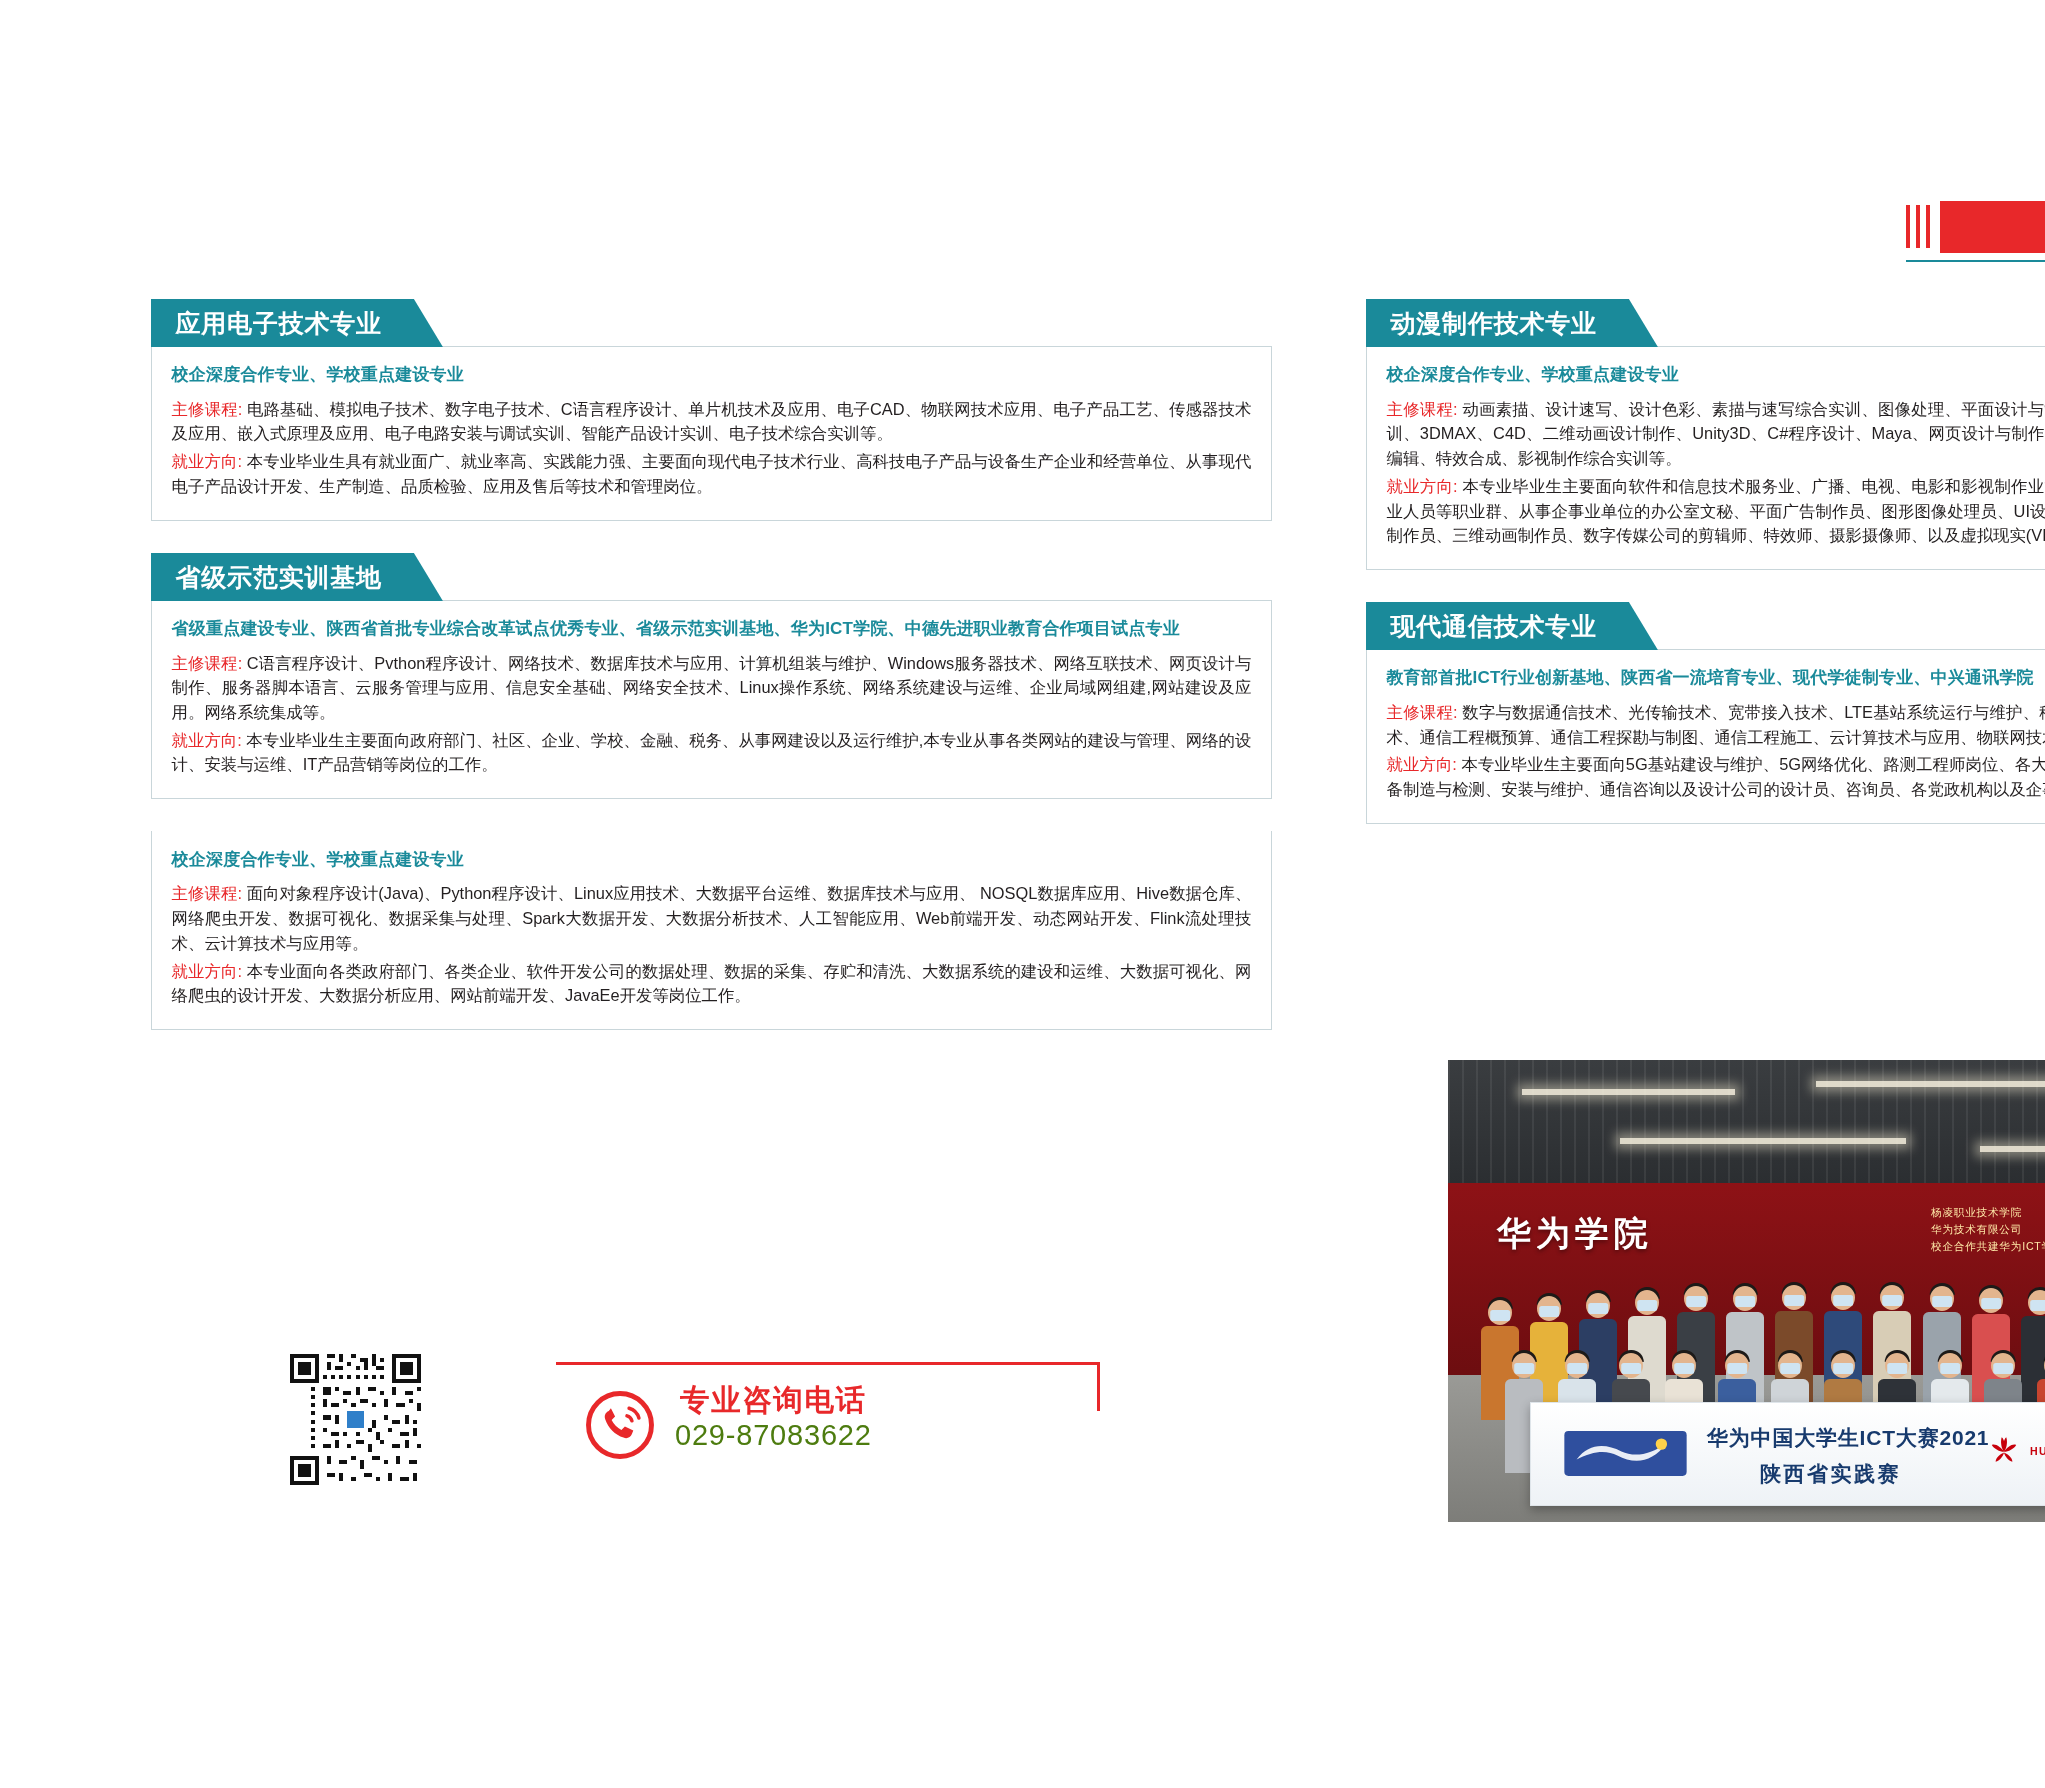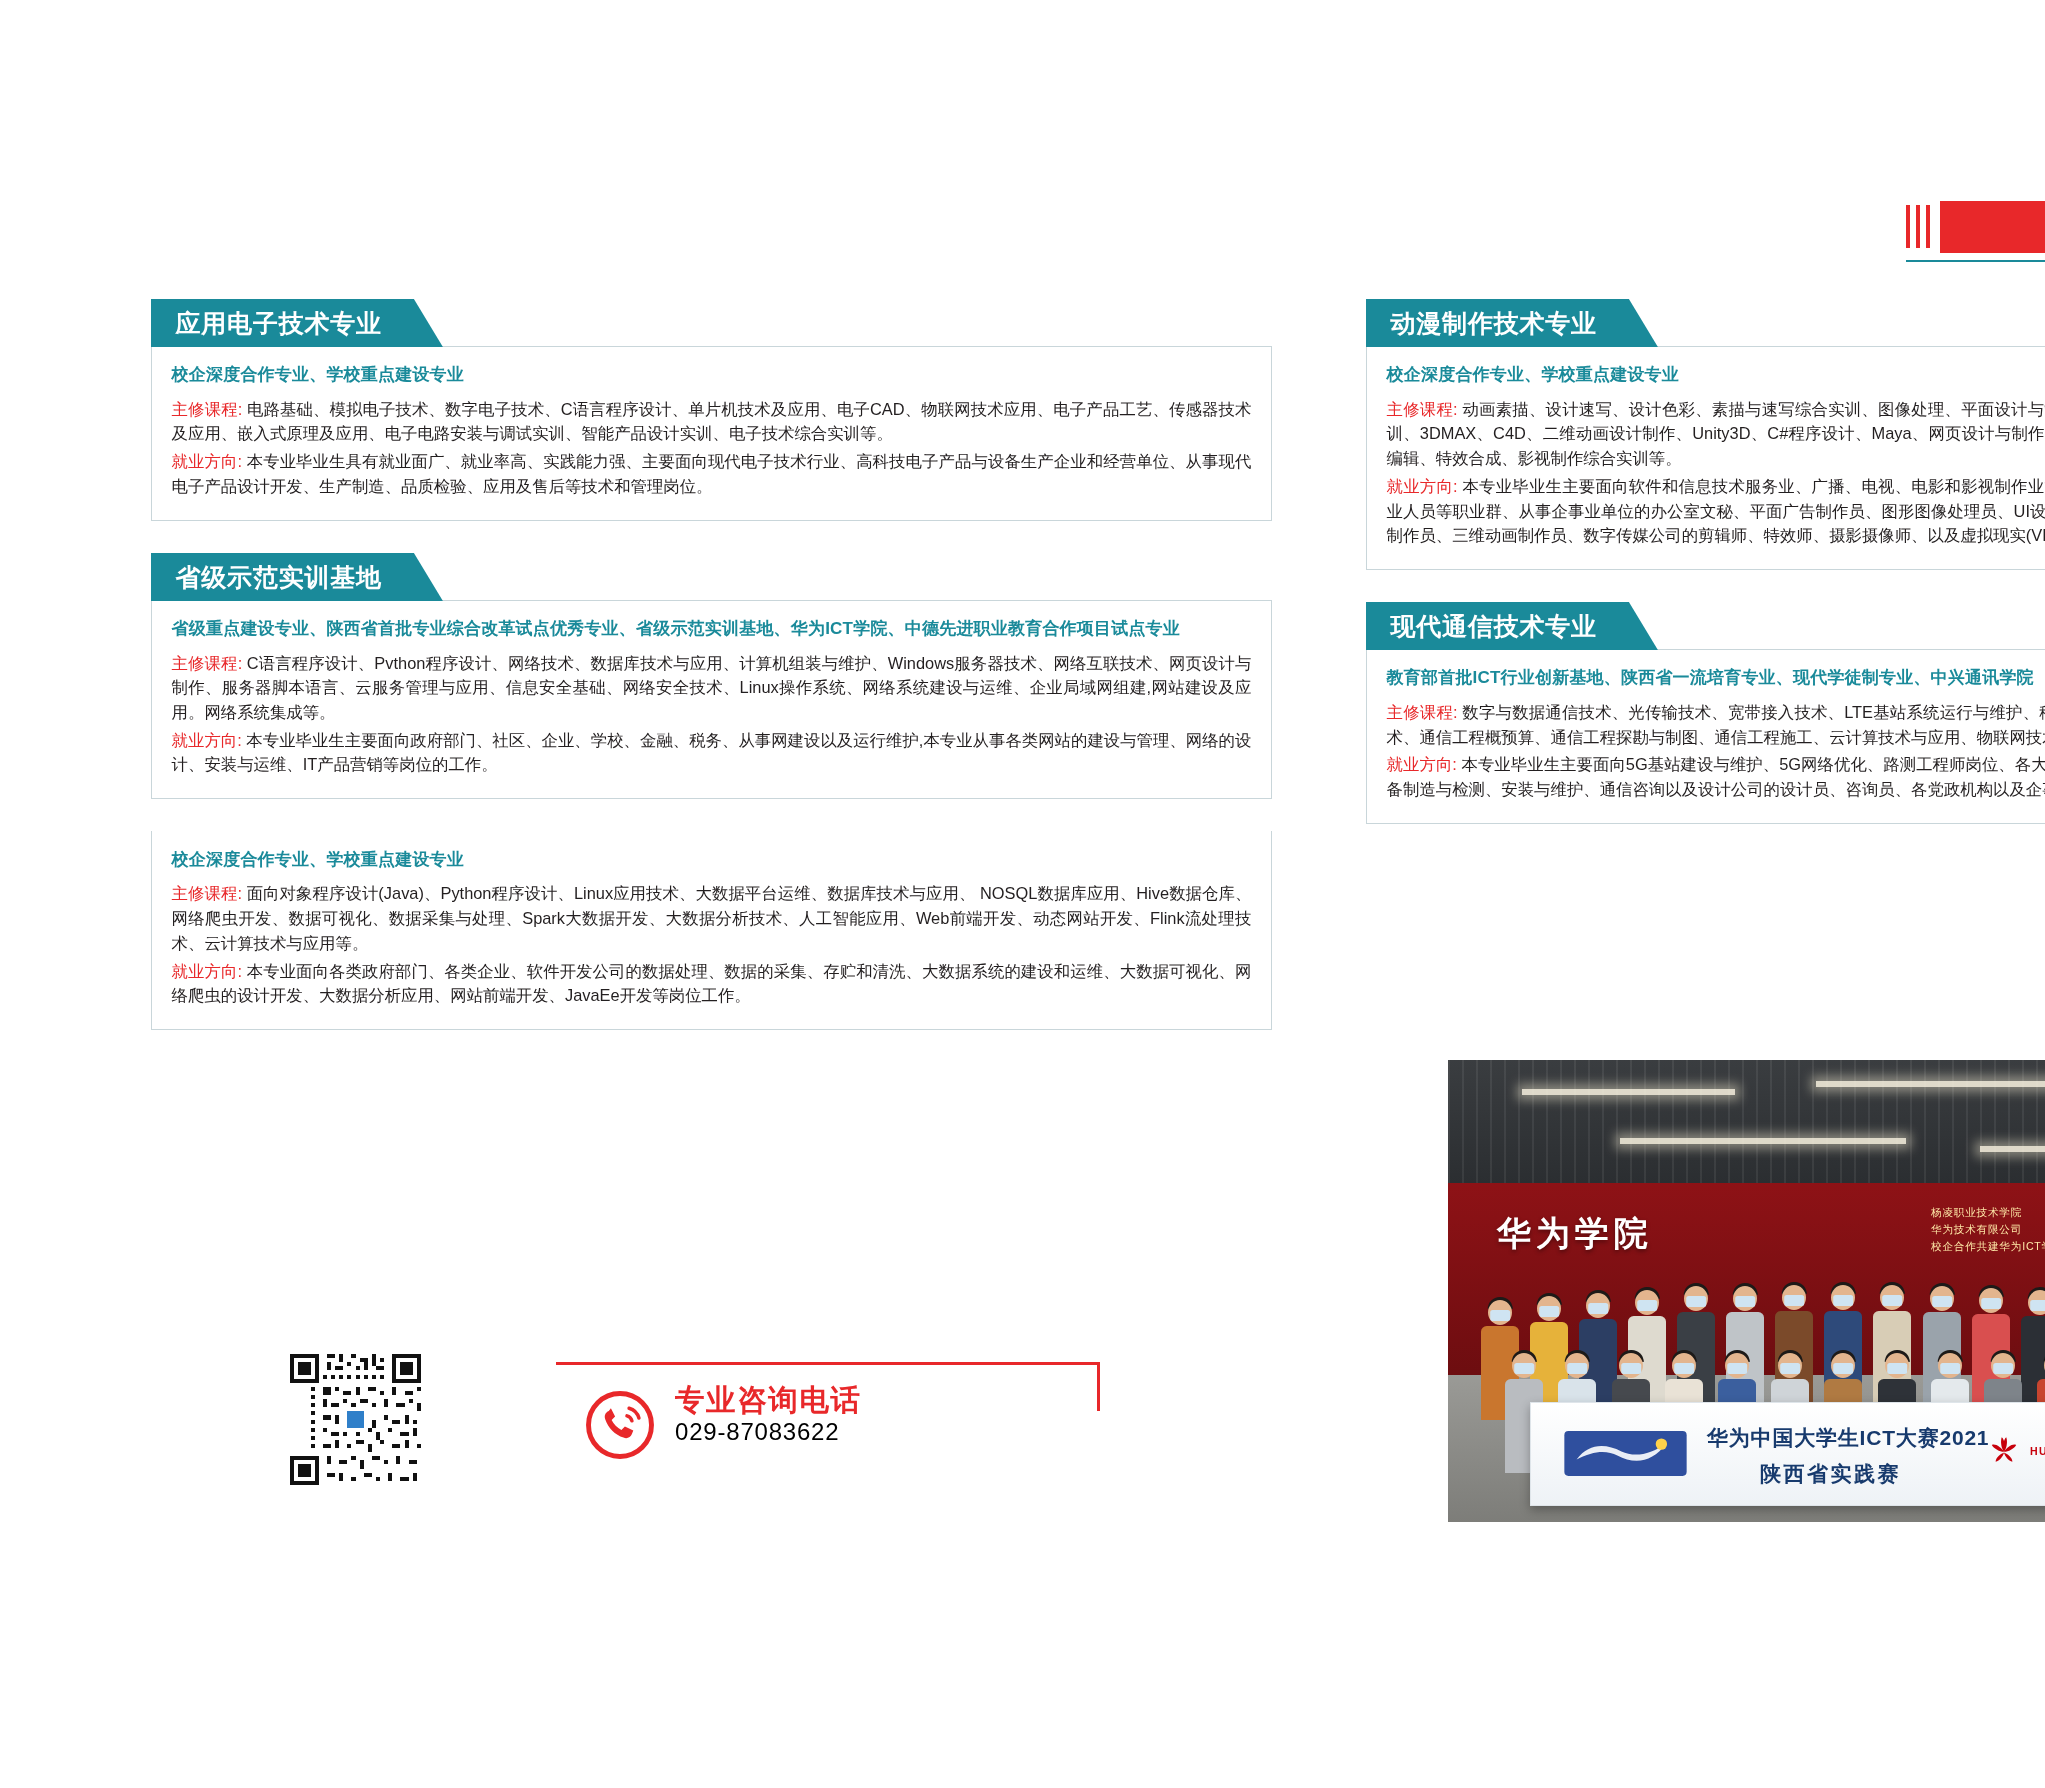--- a/index.html
+++ b/index.html
@@ -79,21 +79,21 @@
   
   .contact {
     position:absolute; left:286px; top:1338px; width:859px; height:172px;
   }
   .qr {
     position:absolute; left:0; top:11.5px; width:139px; height:139px;
     background:#ffffff;
   }
   .qr svg { display:block; }
   .phone-box {
-    position:absolute; left:176px; top:0; width:671px; height:143px;
+    position:absolute; left:176px; top:0; width:671px; height:143px;text-align:center;
   }
   .phone-line-top {
     position:absolute; left:94px; top:24px; width:544px; height:2.9px;
     background:#e8282a;
   }
   .phone-line-corner {
     position:absolute; left:635px; top:24px; width:2.9px; height:49px;
     background:#e8282a;
   }
   .phone-icon {
@@ -101,21 +101,21 @@
   }
   .phone-icon svg { display:block; }
   .phone-text {
     position:absolute; left:213px; top:45px;
   }
   .phone-label {
     color:#e8282a; font-size:29.5px; font-weight:bold; letter-spacing:1.6px;
     line-height:1.15;
   }
   .phone-number {
-    color:#000000; font-size:24px; letter-spacing:0.8px; line-height:1.25;
+    color:#4d7c0f; font-size:29px; letter-spacing:0.8px; line-height:1.25;
   }
 
   
   .photo-wrap {
     position:absolute; left:1448px; top:1060px; width:900px; height:462px;
     overflow:hidden;
     background:#5a5a58;
   }
   .photo {
     position:absolute; inset:0;

